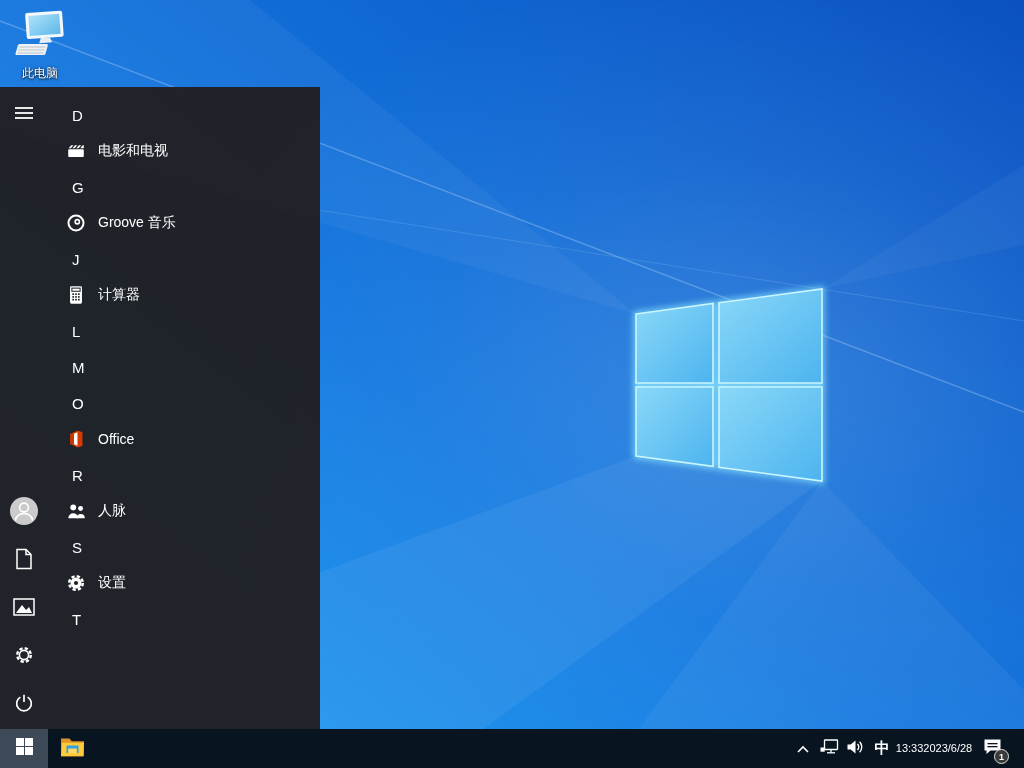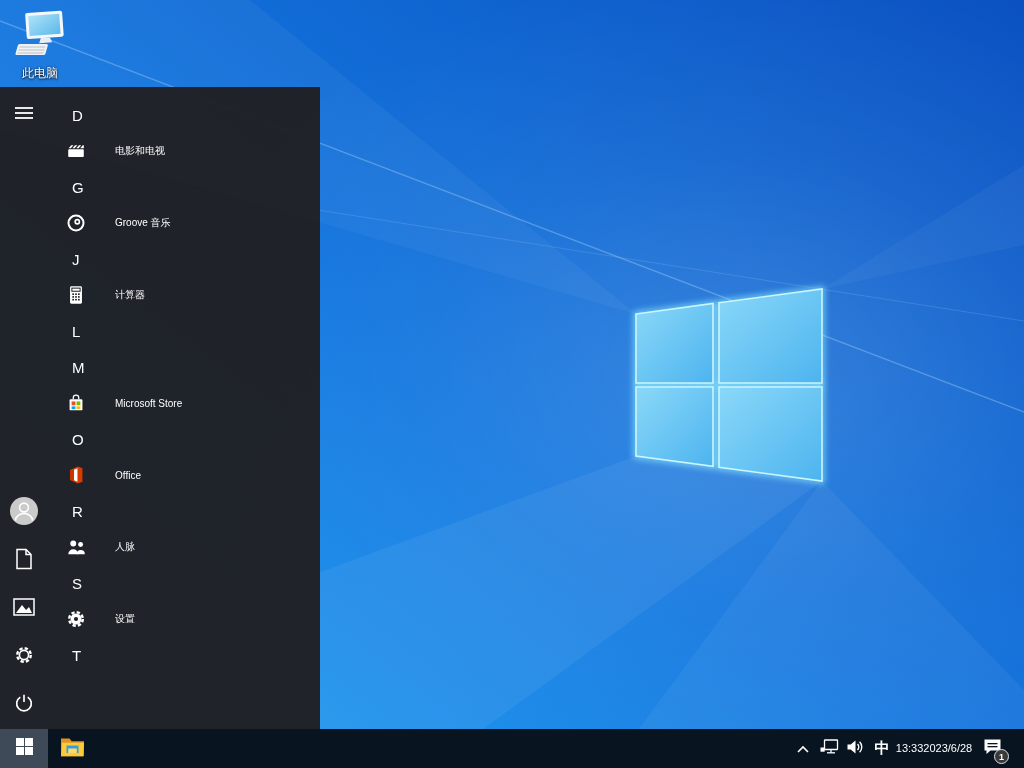--- a/index.html
+++ b/index.html
@@ -15,21 +15,21 @@
   
   .start-menu{position:absolute;left:0;top:87px;width:320px;height:642px;
     background:rgba(32,32,35,.97);display:flex;z-index:5;overflow:hidden;color:#fff;}
   .rail{width:48px;flex:none;display:flex;flex-direction:column;align-items:center;padding-top:4px;box-sizing:border-box;}
   .rail-cell{width:48px;height:48px;display:flex;align-items:center;justify-content:center;cursor:pointer;}
   .rail-bottom{margin-top:auto;display:flex;flex-direction:column;}
   .apps{flex:1;padding-top:10px;box-sizing:border-box;}
   .letter-row{height:36px;display:flex;align-items:center;padding-left:24px;font-size:15px;cursor:pointer;}
   .app-row{height:36px;display:flex;align-items:center;padding-left:16px;cursor:pointer;}
   .app-icon{width:24px;height:24px;flex:none;display:flex;align-items:center;justify-content:center;}
-  .app-label{margin-left:27px;font-size:10px;white-space:nowrap;}
+  .app-label{margin-left:10px;font-size:14px;white-space:nowrap;}
 
   
   .taskbar{position:absolute;left:0;bottom:0;width:1024px;height:39px;background:#081420;
     display:flex;align-items:stretch;z-index:10;}
   .start-btn{width:48px;display:flex;align-items:center;justify-content:center;background:#3e4a57;cursor:pointer;}
   .task-btn{width:48px;display:flex;align-items:center;justify-content:center;cursor:pointer;}
   .tb-spacer{flex:1;}
   .tray{display:flex;align-items:center;padding-right:12px;}
   .tray-cell{display:flex;align-items:center;justify-content:center;height:39px;cursor:pointer;}
   .tray-icon{width:26px;}
@@ -231,33 +231,20 @@
         <span class="app-label">计算器</span>
       </div>
 
       <div class="letter-row">
           <span>L</span>
         </div>
 
       <div class="letter-row">
           <span>M</span>
         </div>
-      <div class="app-row">
-        <span class="app-icon">
-          <svg width="22" height="22" viewBox="0 0 24 24">
-            <path d="M9 8 V6.3 a3 3 0 0 1 6 0 V8" fill="none" stroke="#fff" stroke-width="1.4"></path>
-            <rect x="5" y="8" width="14" height="12" rx="1" fill="#fff"></rect>
-            <rect x="7.2" y="10.3" width="4.2" height="4.2" fill="#f25022"></rect>
-            <rect x="12.6" y="10.3" width="4.2" height="4.2" fill="#7fba00"></rect>
-            <rect x="7.2" y="15.7" width="4.2" height="2.8" fill="#00a4ef"></rect>
-            <rect x="12.6" y="15.7" width="4.2" height="2.8" fill="#ffb900"></rect>
-          </svg>
-        </span>
-        <span class="app-label">Microsoft Store</span>
-      </div>
 
       <div class="letter-row">
           <span>O</span>
         </div>
       <div class="app-row">
         <span class="app-icon">
           <svg width="22" height="22" viewBox="0 0 24 24">
             <path fill="#d83b01" d="M5.5 6.5 L14 2.8 L19 4.6 V19.4 L14 21.2 L5.5 17.5 Z"></path>
             <path fill="#ffffff" d="M9.8 6.2 L13.6 4.6 L13.6 19.4 L9.8 17.8 Z"></path>
             <path fill="#b83301" d="M9.8 6.2 L9.8 17.8 L5.5 17.5 L5.5 6.5 Z" opacity="0.55"></path>

